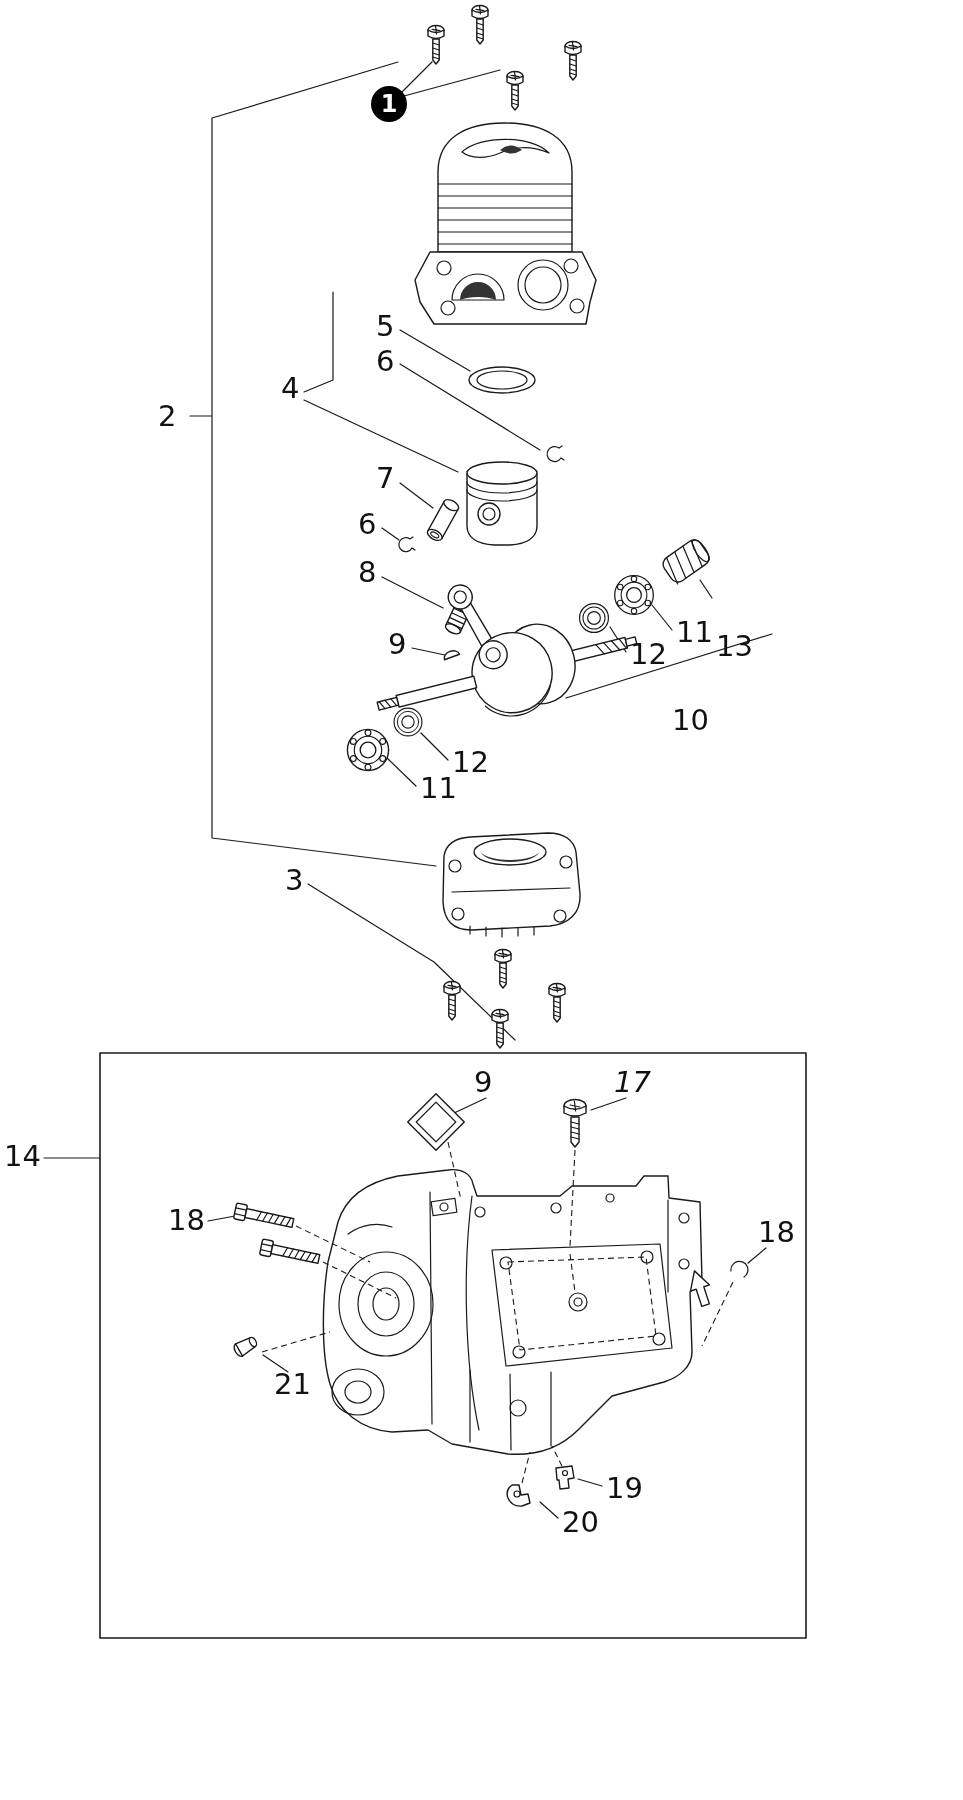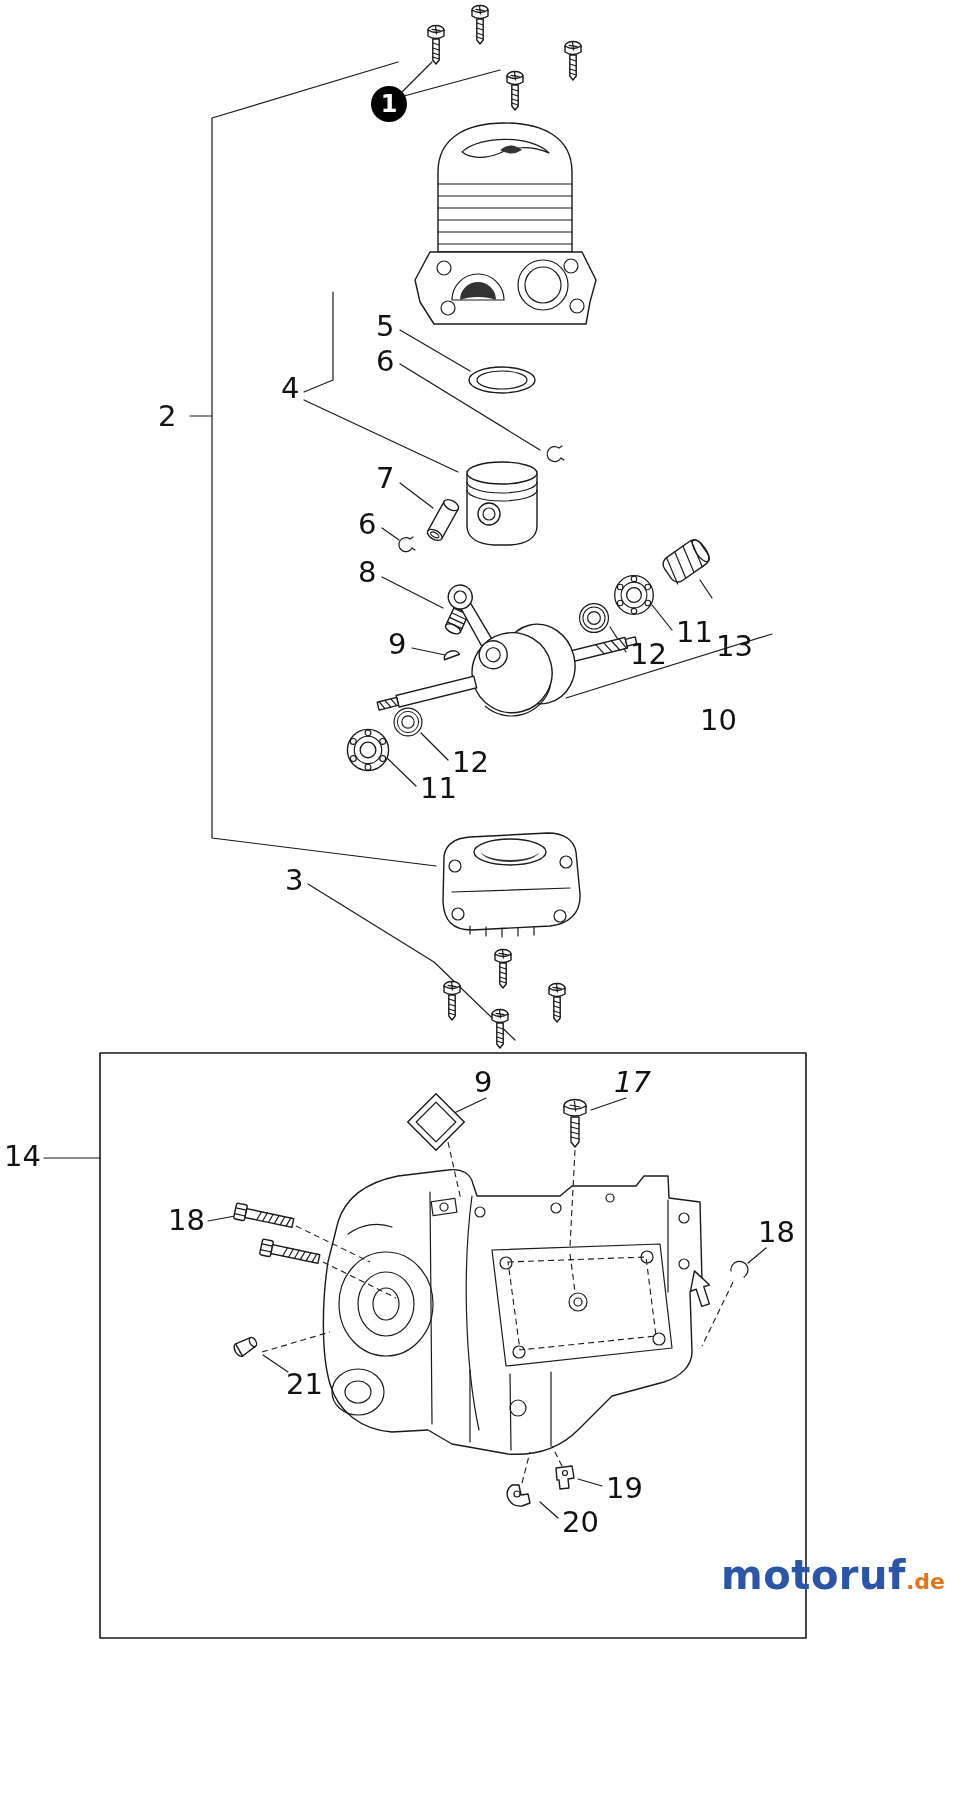--- a/index.html
+++ b/index.html
@@ -284,32 +284,29 @@
 </div>
 <div class="callout" style="left:158px;  top:402px;">2</div>
 <div class="callout" style="left:285px;  top:866px;">3</div>
 <div class="callout" style="left:281px;  top:374px;">4</div>
 <div class="callout" style="left:376px;  top:312px;">5</div>
 <div class="callout" style="left:376px;  top:347px;">6</div>
 <div class="callout" style="left:376px;  top:464px;">7</div>
 <div class="callout" style="left:358px;  top:510px;">6</div>
 <div class="callout" style="left:358px;  top:558px;">8</div>
 <div class="callout" style="left:388px;  top:630px;">9</div>
-<div class="callout" style="left:700px;  top:706px;">10</div>
+<div class="callout" style="left:672px;  top:706px;">10</div>
 <div class="callout" style="left:676px;  top:618px;">11</div>
 <div class="callout" style="left:630px;  top:640px;">12</div>
 <div class="callout" style="left:716px;  top:584px;margin-top:48px;">13</div>
 <div class="callout" style="left:452px;  top:748px;">12</div>
 <div class="callout" style="left:420px;  top:774px;">11</div>
 <div class="callout" style="left:4px;    top:1142px;">14</div>
 <div class="callout" style="left:168px;  top:1206px;">18</div>
 <div class="callout" style="left:474px;  top:1068px;">9</div>
 <div class="callout" style="left:614px;  top:1068px;font-style:italic;">17</div>
 <div class="callout" style="left:758px;  top:1218px;">18</div>
 <div class="callout" style="left:606px;  top:1474px;">19</div>
 <div class="callout" style="left:562px;  top:1508px;">20</div>
-<div class="callout" style="left:286px;  top:1370px;">21</div>
-
-<div class="watermark">
-  <span class="wm-brand" style="color: rgb(43, 85, 168);">motoruf</span><span class="wm-tld" style="color: rgb(226, 118, 29);">.de</span>
+<div class="callout" style="left:274px;  top:1370px;">21</div>
+
+
 </div>
 
-</div>
-
 </body></html>

